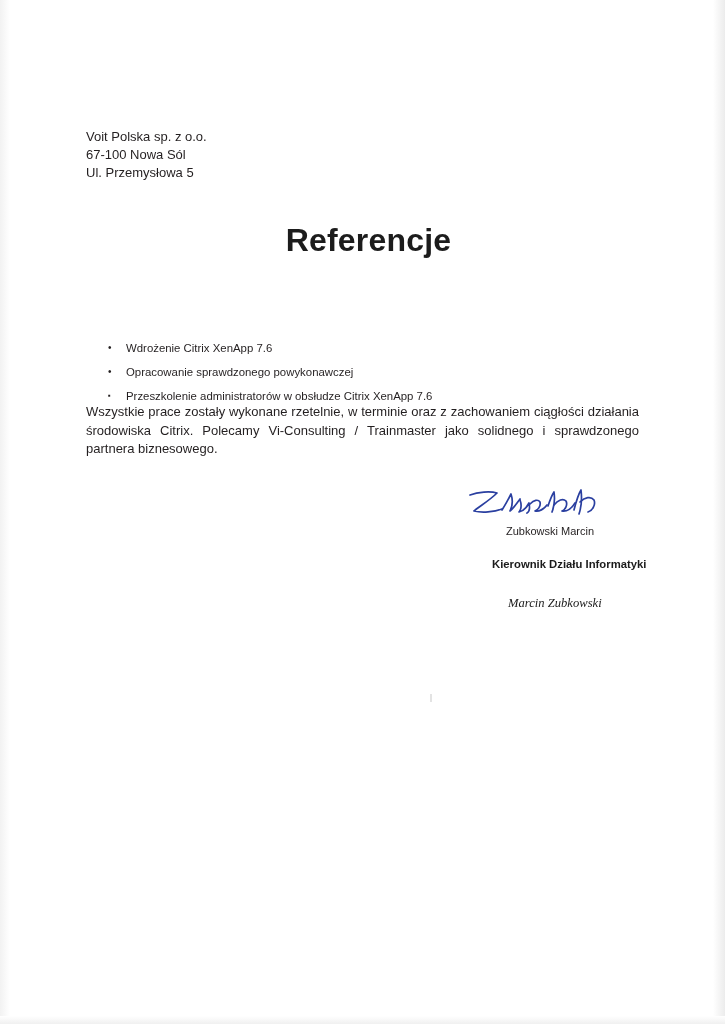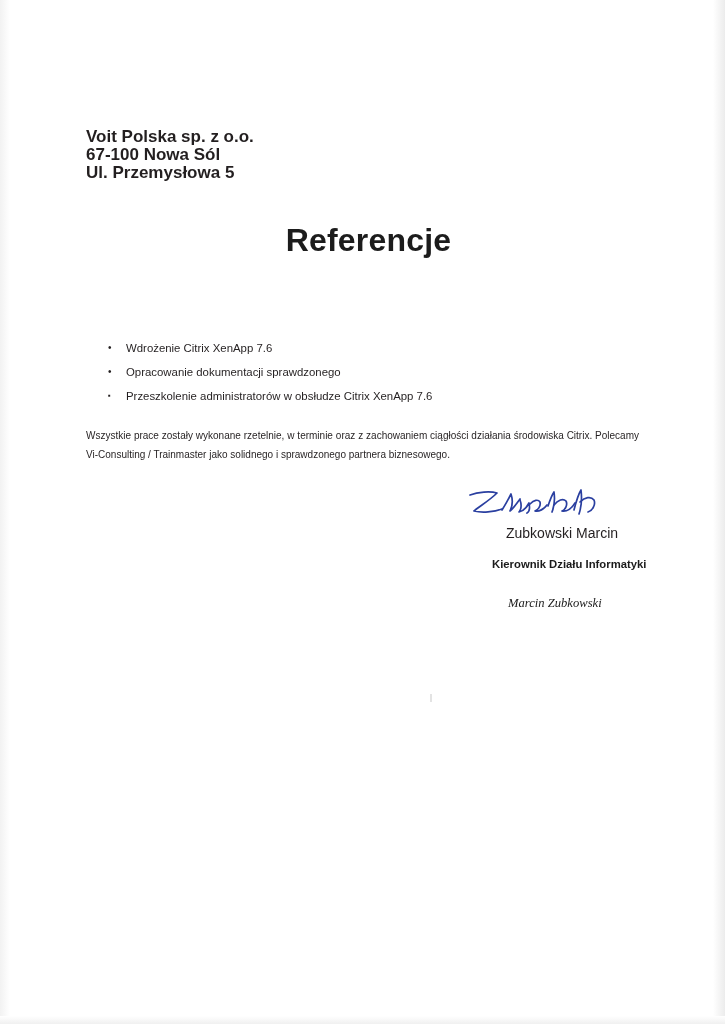--- a/index.html
+++ b/index.html
@@ -46,24 +46,23 @@
     position: absolute;
     left: 86px;
     top: 0;
     width: 565px;
   }
 
   .sender-block {
     position: absolute;
     left: 86px;
     top: 128px;
-    font-size: 17px;
+    font-size: 13px;
     line-height: 18px;
     color: #231f20;
-    font-weight: bold;
   }
   .sender-line { white-space: nowrap; }
 
   .doc-title {
     position: absolute;
     left: 0;
     top: 222px;
     width: 565px;
     text-align: center;
     font-size: 32px;
@@ -107,23 +106,23 @@
     line-height: 24px;
     color: #231f20;
   }
   .bullets li.sq .marker {
     font-size: 8px;
   }
 
   .closing-par {
     position: absolute;
     left: 86px;
-    top: 427px;
+    top: 403px;
     width: 553px;
-    font-size: 10px;
+    font-size: 13px;
     line-height: 18.5px;
     text-align: justify;
     color: #231f20;
   }
 
   .signature-area {
     position: absolute;
     left: 420px;
     top: 486px;
     width: 240px;
@@ -132,21 +131,21 @@
     position: absolute;
     left: 44px;
     top: 0;
     width: 140px;
     height: 34px;
   }
   .sig-name {
     position: absolute;
     left: 86px;
     top: 39px;
-    font-size: 14px;
+    font-size: 11px;
     color: #231f20;
     white-space: nowrap;
   }
   .sig-role {
     position: absolute;
     left: 72px;
     top: 72px;
     font-size: 11.3px;
     font-weight: 700;
     color: #1b1b1b;
@@ -193,21 +192,21 @@
   </div>
 
 
   <ul class="bullets">
     <li>
       <span class="marker">•</span>
       <span>Wdrożenie Citrix XenApp 7.6</span>
     </li>
     <li>
       <span class="marker">•</span>
-      <span>Opracowanie dokumentacji sprawdzonego</span>
+      <span>Opracowanie sprawdzonego powykonawczej</span>
     </li>
     <li class="sq">
       <span class="marker">▪</span>
       <span>Przeszkolenie administratorów w obsłudze Citrix XenApp 7.6</span>
     </li>
   </ul>
 
   <div class="closing-par">Wszystkie prace zostały wykonane rzetelnie, w terminie oraz z zachowaniem ciągłości działania środowiska Citrix. Polecamy Vi-Consulting / Trainmaster jako solidnego i sprawdzonego partnera biznesowego.</div>
 
   <div class="signature-area">

